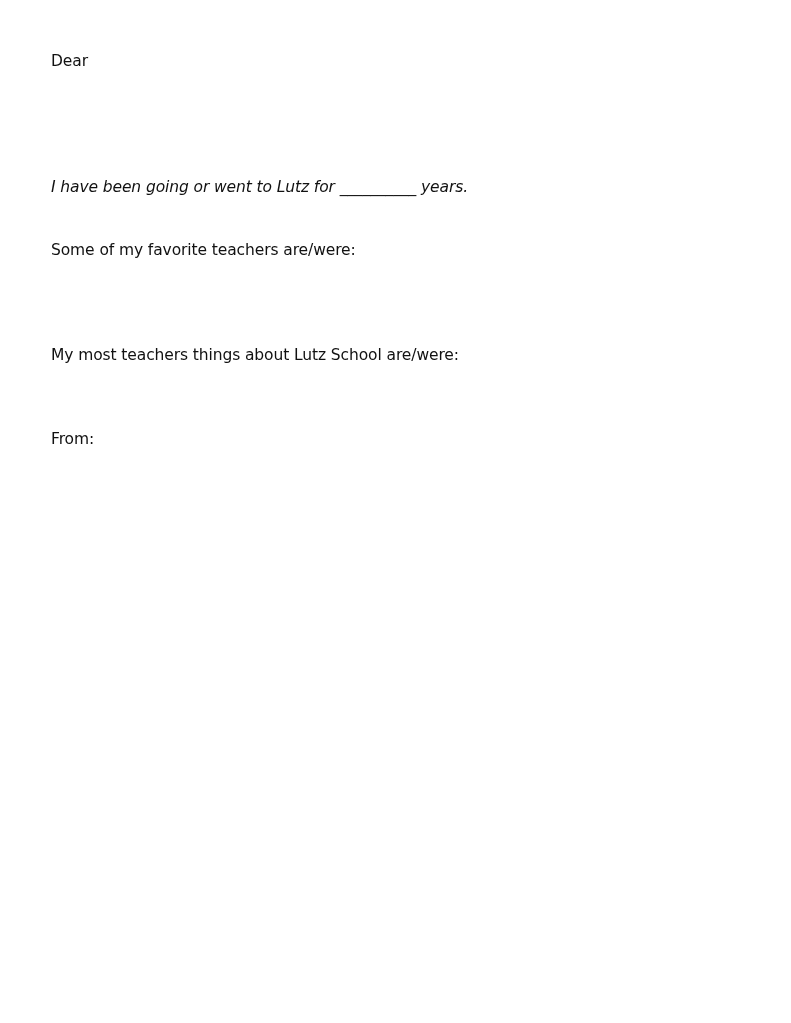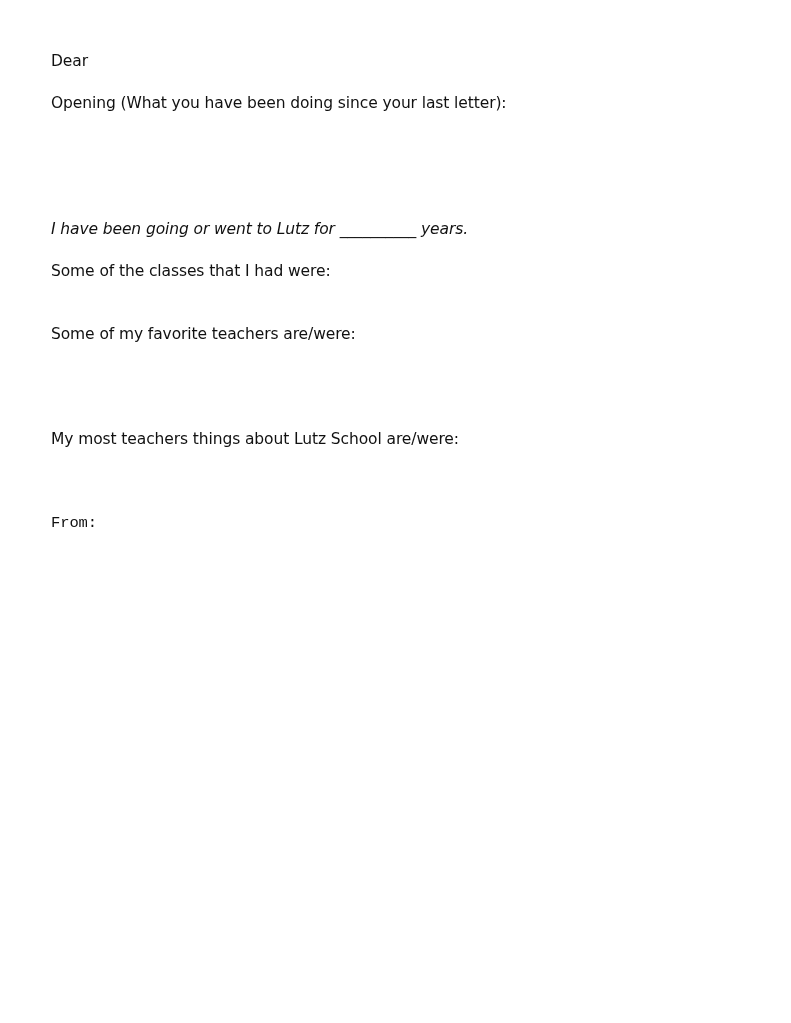--- a/index.html
+++ b/index.html
@@ -21,35 +21,33 @@
     letter-spacing: -0.1px;
     overflow: hidden;
   }
   .page p {
     margin: 0;
     white-space: pre;
   }
   
   .gap-1 { margin-top: 21px !important; }
   .gap-2 { margin-top: 42px !important; }
-  .gap-3 { margin-top: 63px !important; font-family: Liberation Mono, monospace; }
+  .gap-3 { margin-top: 63px !important; }
   .gap-4 { margin-top: 84px !important; }
   .gap-5 { margin-top: 105px !important; font-style: italic; }
 </style>
 </head>
 <body>
 
 <div class="page">
   <p>Dear</p>
 
-  <p class="gap-1">Opening (What you have been doing since your last letter):</p>
 
   <p class="gap-5">I have been going or went to Lutz for __________ years.</p>
 
-  <p class="gap-1">Some of the classes that I had were:</p>
 
 
   <p class="gap-2">Some of my favorite teachers are/were:</p>
 
 
   <p class="gap-4">My most teachers things about Lutz School are/were:</p>
 
 
 
   <p class="gap-3">From:</p>

